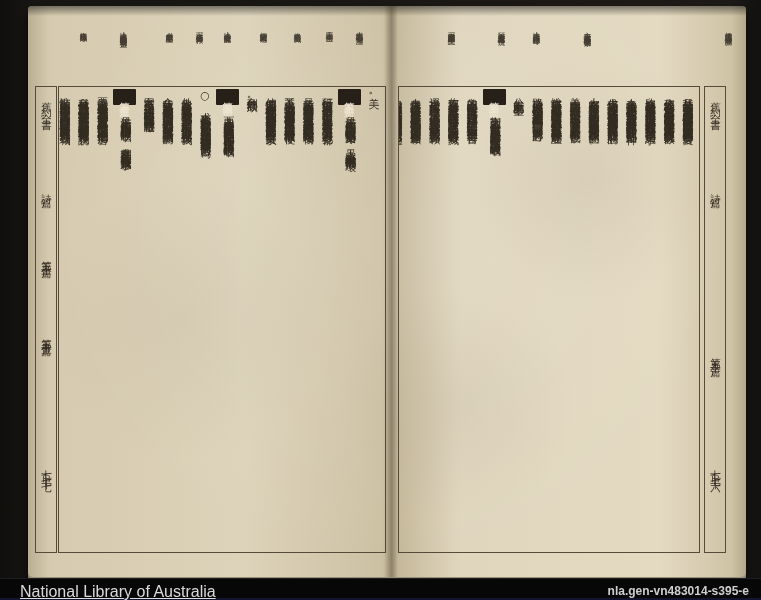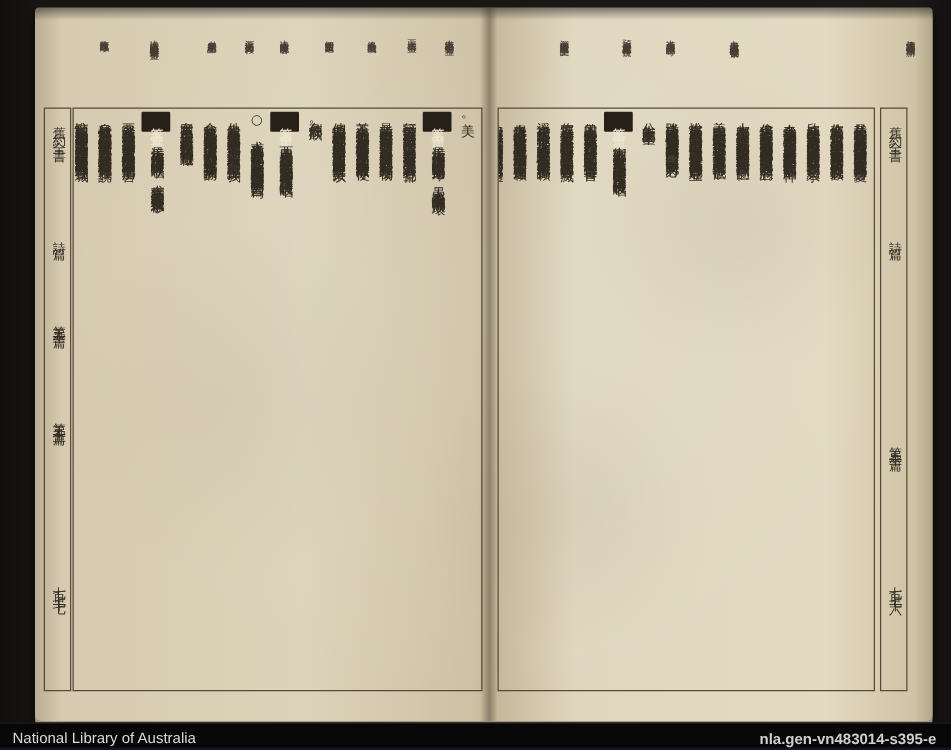--- a/index.html
+++ b/index.html
@@ -54,21 +54,21 @@
   
   .mottle{position:absolute;inset:0;pointer-events:none;
     background:
      radial-gradient(circle at 78% 30%, rgba(120,105,80,.10), rgba(0,0,0,0) 18%),
      radial-gradient(circle at 60% 70%, rgba(120,105,80,.08), rgba(0,0,0,0) 20%),
      radial-gradient(circle at 22% 55%, rgba(120,105,80,.07), rgba(0,0,0,0) 22%);}
   
   #footerbar{position:absolute;left:0;bottom:0;width:761px;height:21px;background:#070708;
     border-top:1px solid #1e1e22;box-shadow:inset 0 -2px 0 #10142e;
     font-family:"Liberation Sans","DejaVu Sans",sans-serif;color:#dadada;}
-  #footerbar .fl{position:absolute;left:10px;top:4px;font-size:12px;}
+  #footerbar .fl{position:absolute;left:20px;top:4px;font-size:16px;text-decoration:underline;}
   #footerbar .fr{position:absolute;right:12px;top:5px;font-size:12px;color:#cfcfcf;font-weight:bold;}
 </style>
 </head>
 <body>
 
 <div id="stage">
   <div id="book">
     <div class="mottle"></div>
 
     <div class="anno" id="la0">世人心術惡劣不知有主</div>

